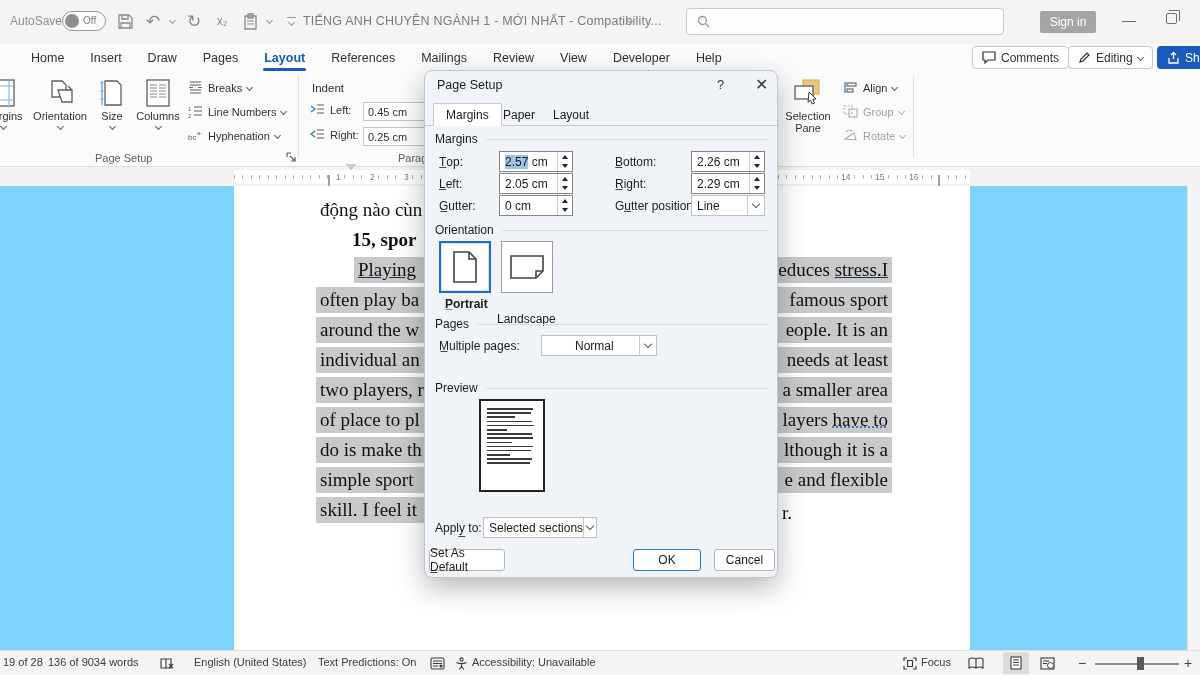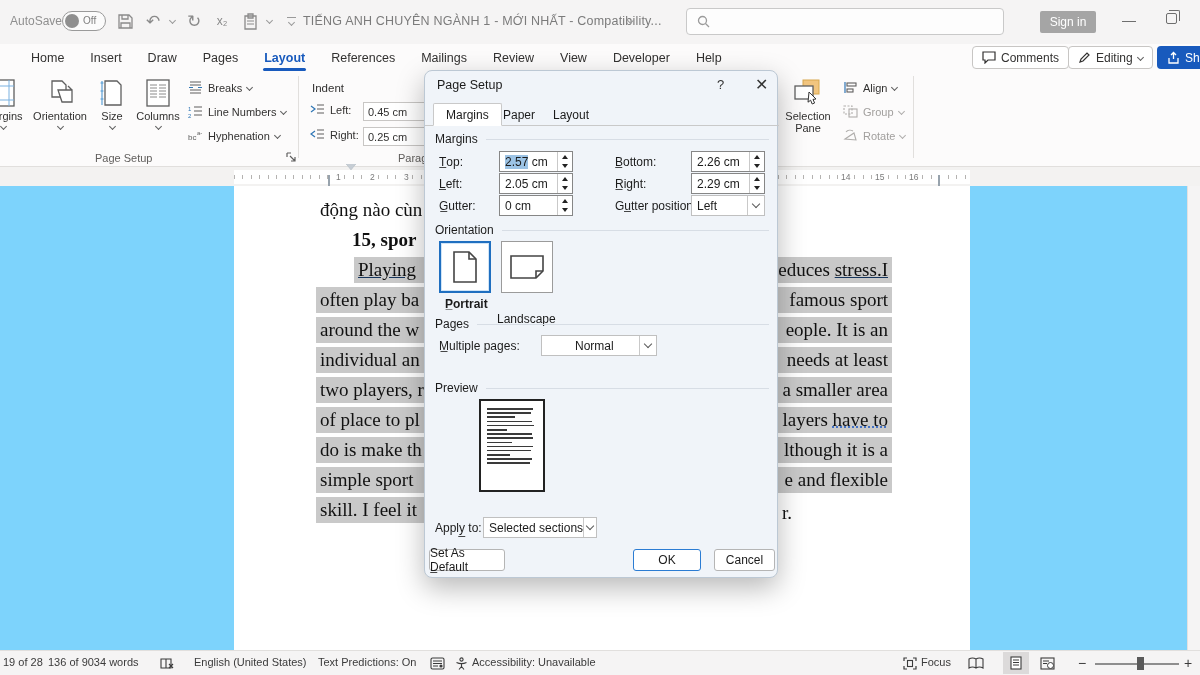--- a/index.html
+++ b/index.html
@@ -433,21 +433,21 @@
         <div>
           <i class="sarr-up"></i>
         </div>
         <div>
           <i class="sarr-dn"></i>
         </div>
       </span>
   </div>
   <span class="dlabel" style="left:190px;top:128px;">Gu̲tter position:</span>
   <div class="dfield" style="left:266px;top:124px;width:74px;border-color:#c0c0c0;">
-    <span class="val">Left</span>
+    <span class="val">Line</span>
     <span class="ddchev">
         <span class="dchev"></span>
       </span>
   </div>
 
   <div class="sechead" style="top:152px;">
       <span>Orientation</span>
       <span class="rule"></span>
     </div>
   <div class="orient-box sel" style="left:14px;top:170px;">

